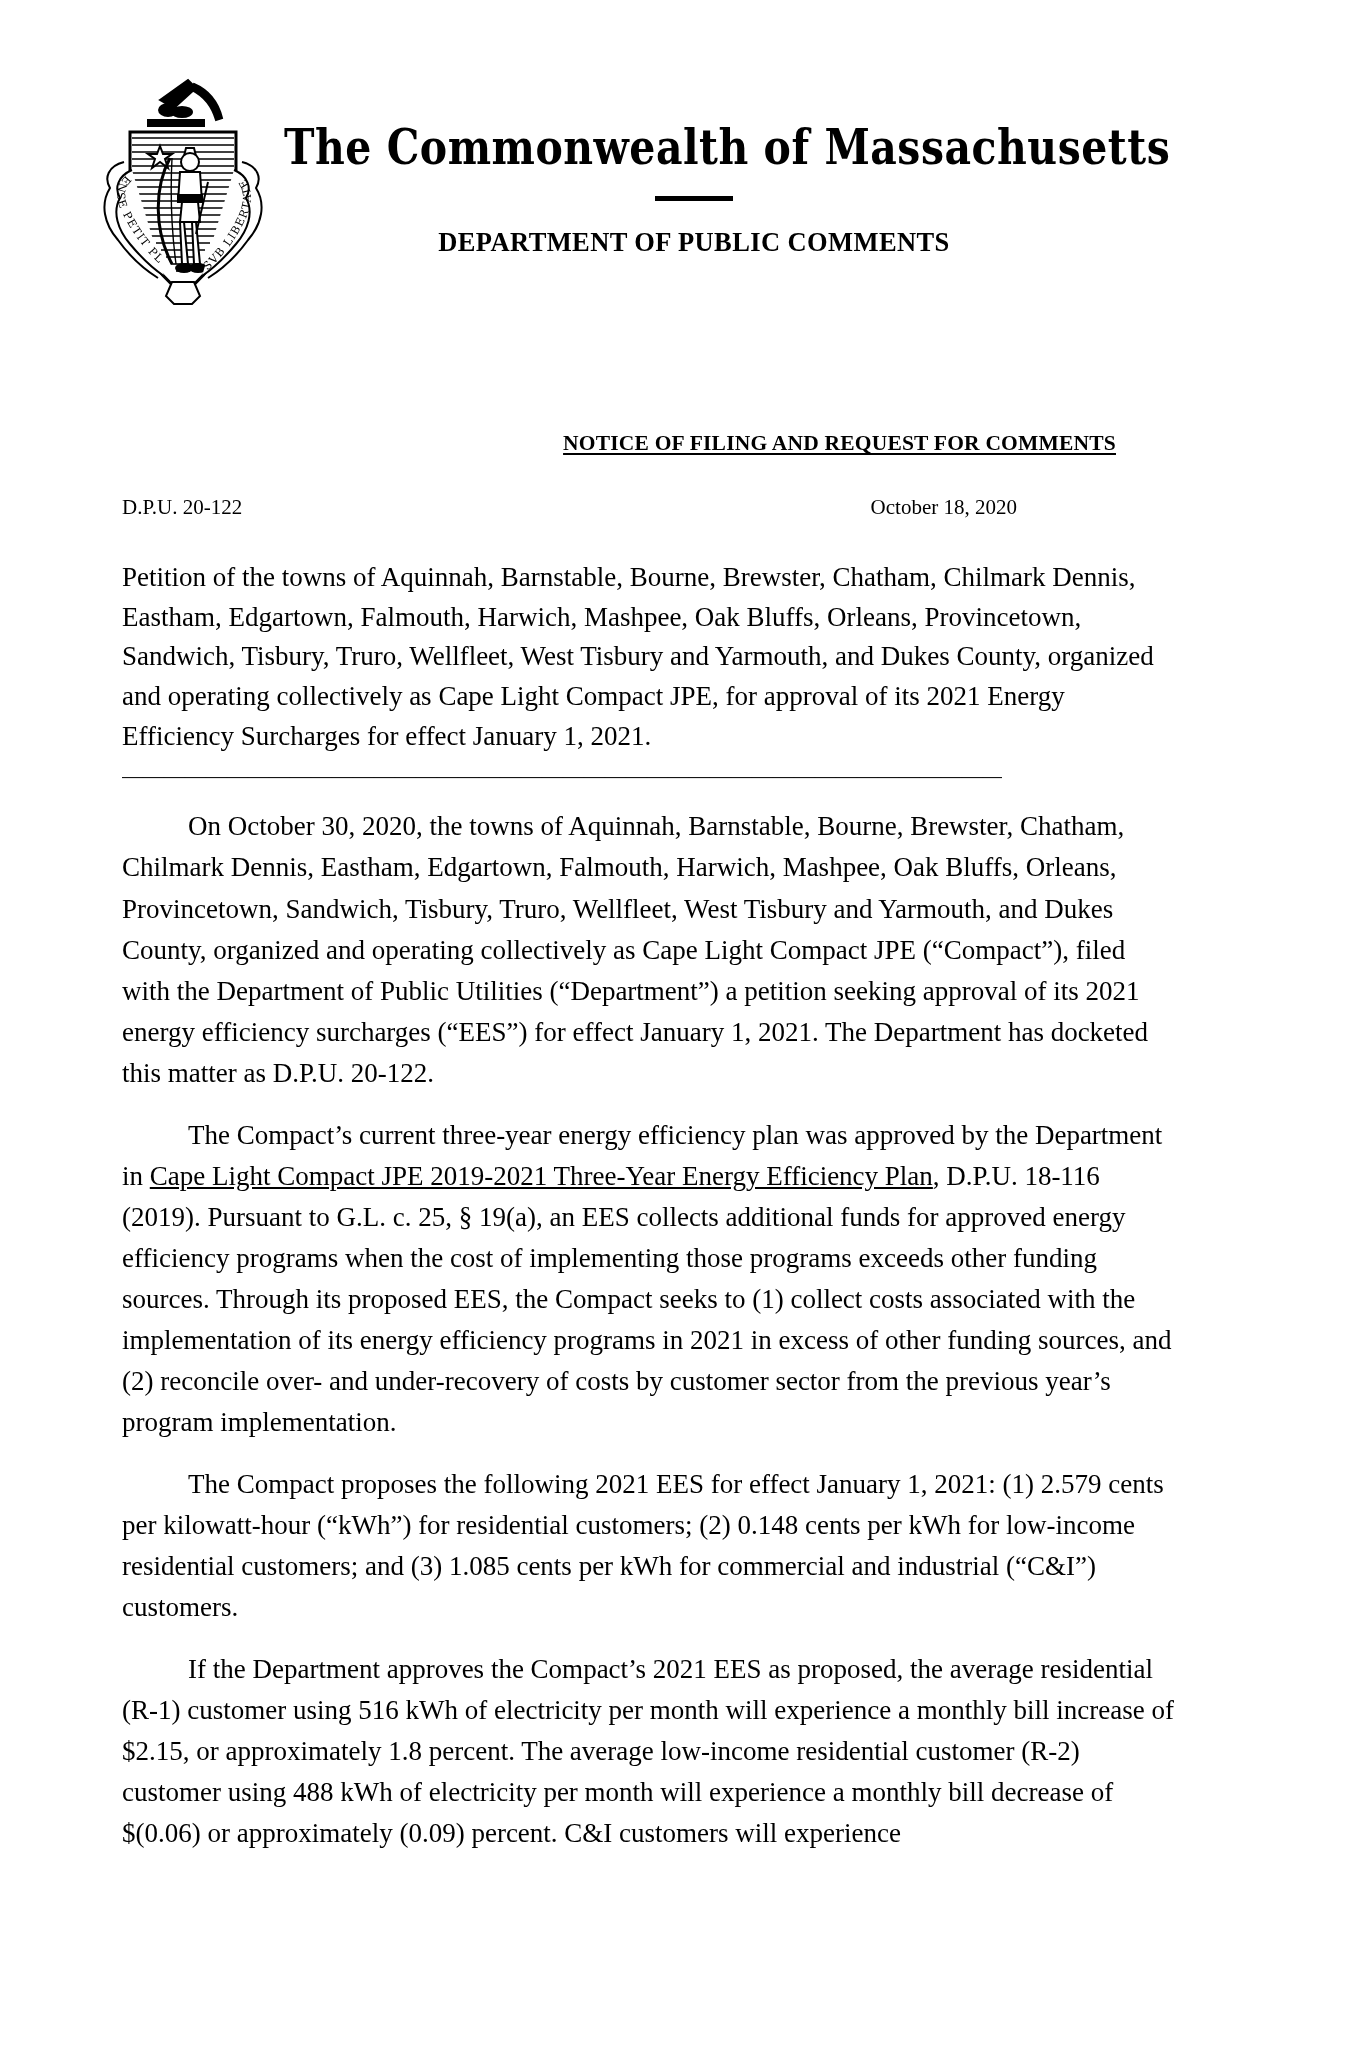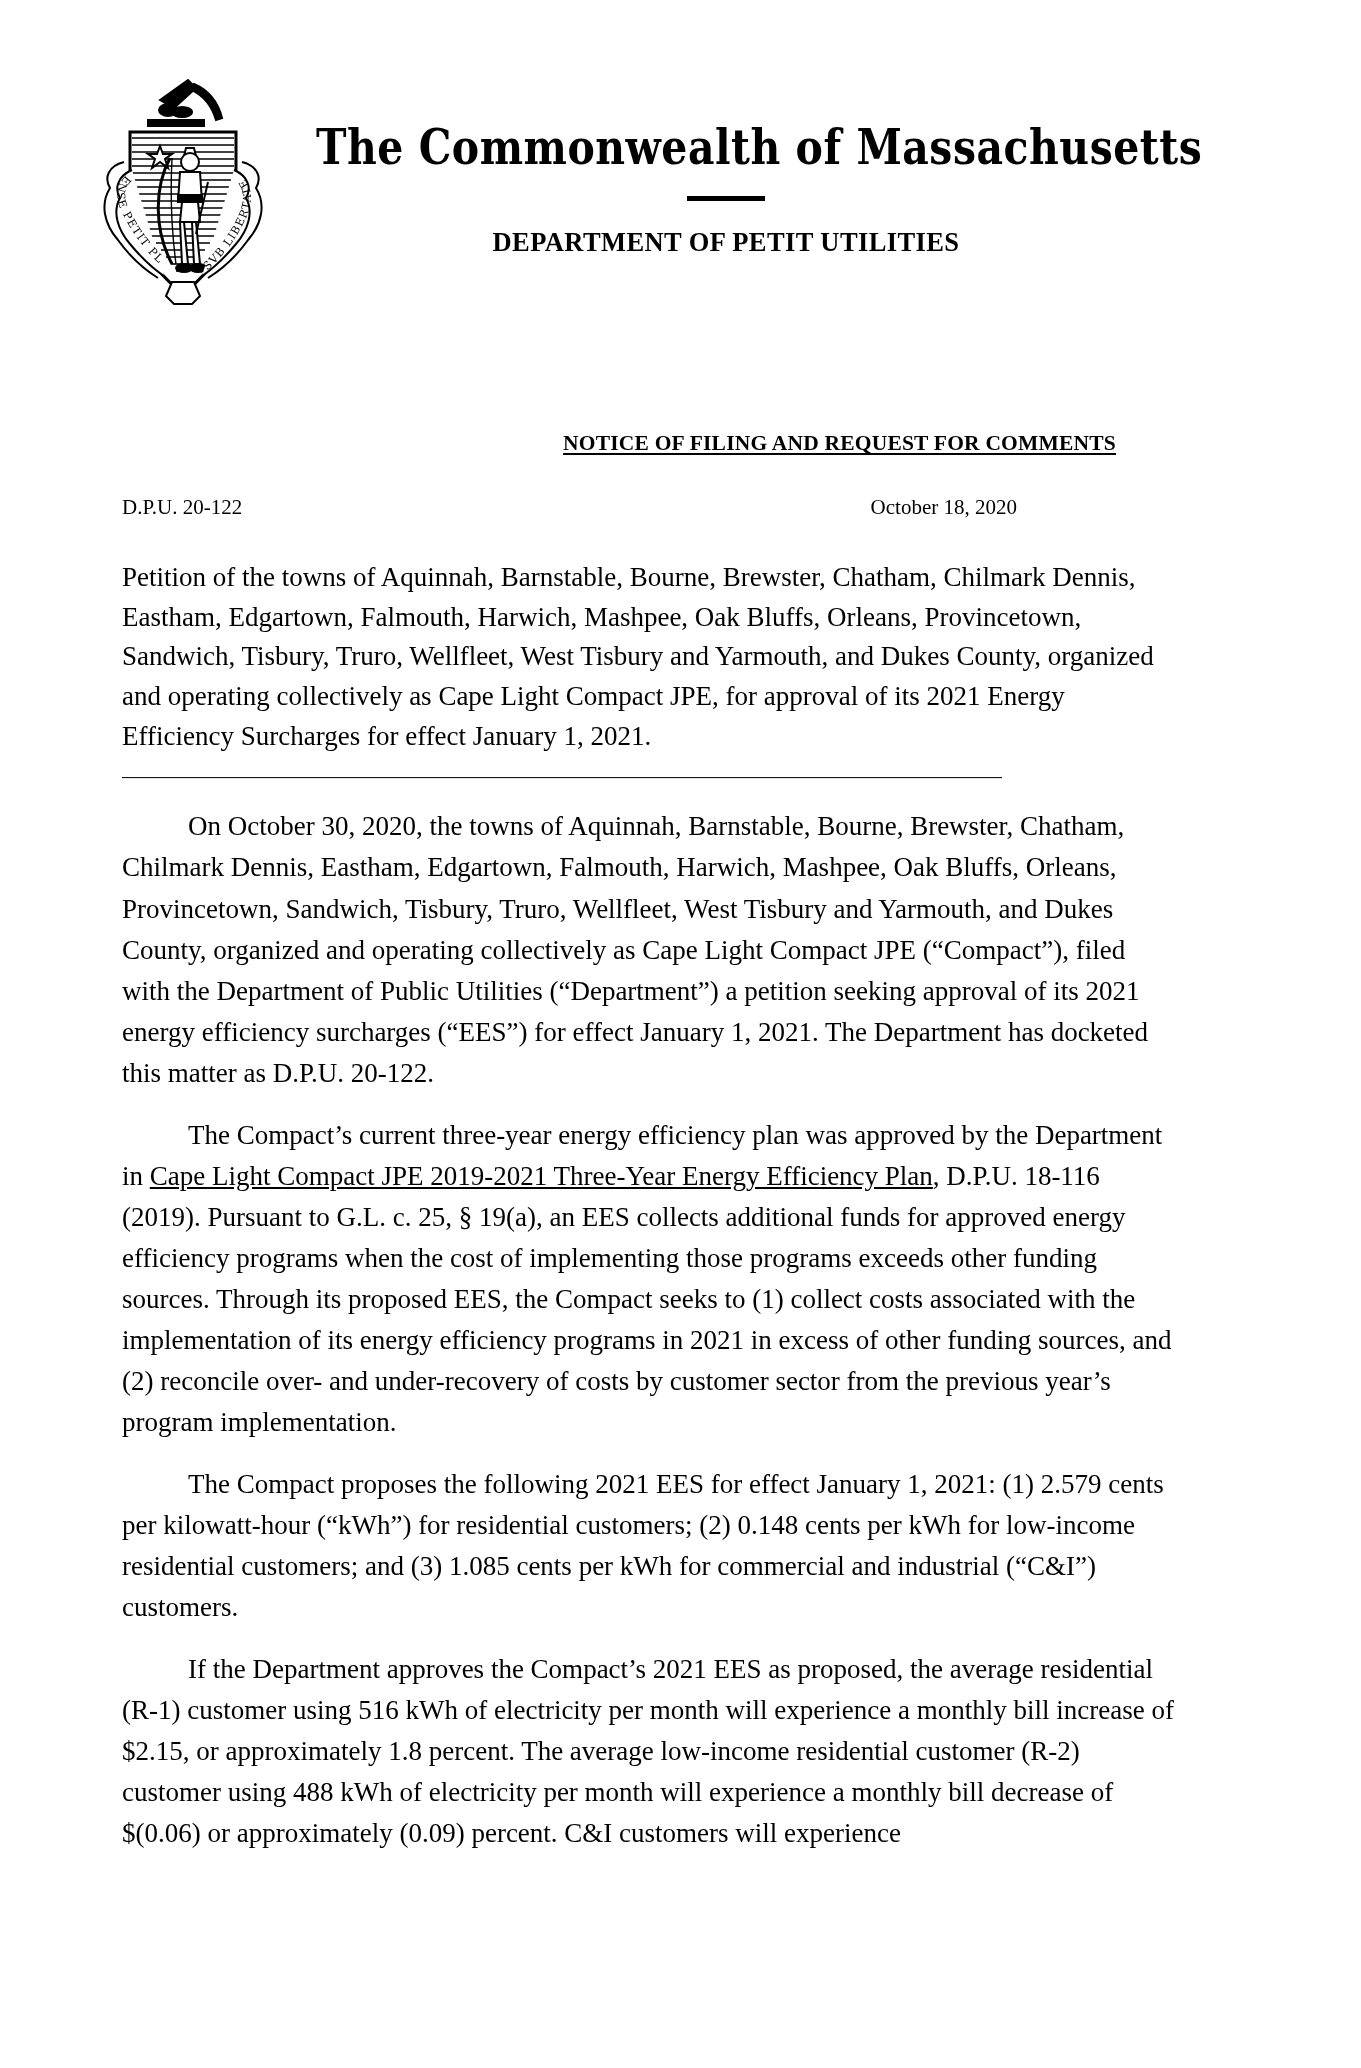--- a/index.html
+++ b/index.html
@@ -35,21 +35,21 @@
     position: absolute;
     left: 96px;
     top: 58px;
     width: 200px;
     height: 248px;
   }
   .seal svg { display: block; }
 
   .masthead-text {
     position: absolute;
-    left: 316px;
+    left: 284px;
     top: 122px;
     width: 820px;
     text-align: center;
   }
 
   .commonwealth-title {
     font-family: "DejaVu Serif", "Liberation Serif", serif;
     font-size: 41px;
     font-weight: bold;
     letter-spacing: 0.5px;
@@ -219,21 +219,21 @@
         </text>
         <text font-family="DejaVu Serif, serif" font-size="11" letter-spacing="1.2" fill="#000">
           <textPath href="#mottoR" startOffset="2">SVB LIBERTATE QVIETEM</textPath>
         </text>
       </svg>
     </div>
 
     <div class="masthead-text">
       <div class="commonwealth-title">The Commonwealth of Massachusetts</div>
       <div class="masthead-rule"></div>
-      <div class="department-line">DEPARTMENT OF PETIT UTILITIES</div>
+      <div class="department-line">DEPARTMENT OF PUBLIC COMMENTS</div>
     </div>
   </div>
 
   <div class="notice-heading">
     <span>NOTICE OF FILING AND REQUEST FOR COMMENTS</span>
   </div>
 
   <div class="body-wrap">
 
     <div class="docket-row">

